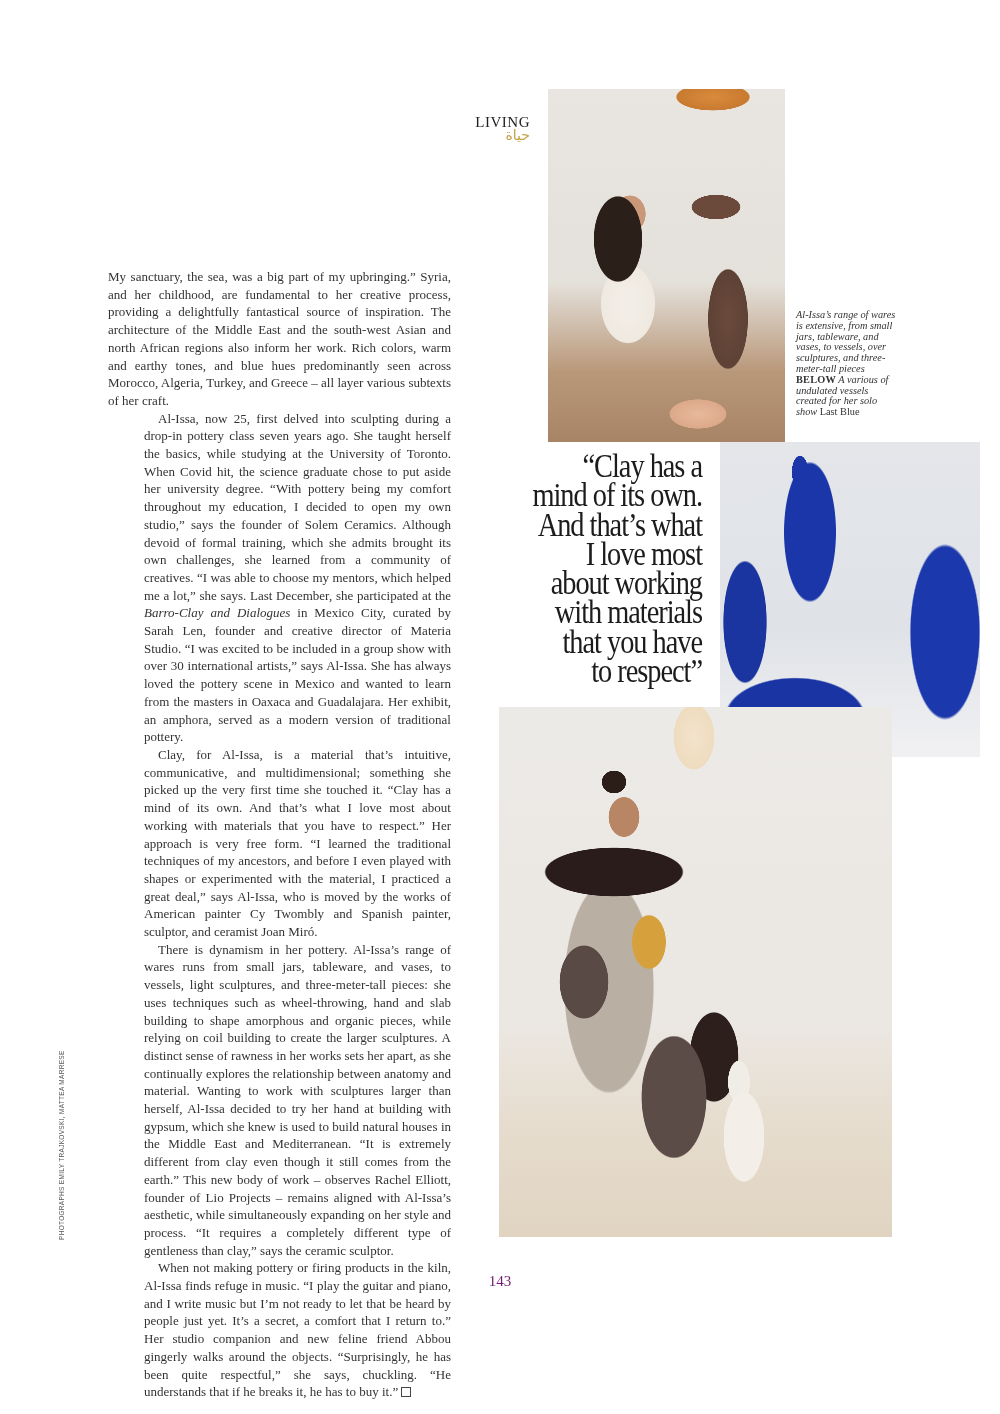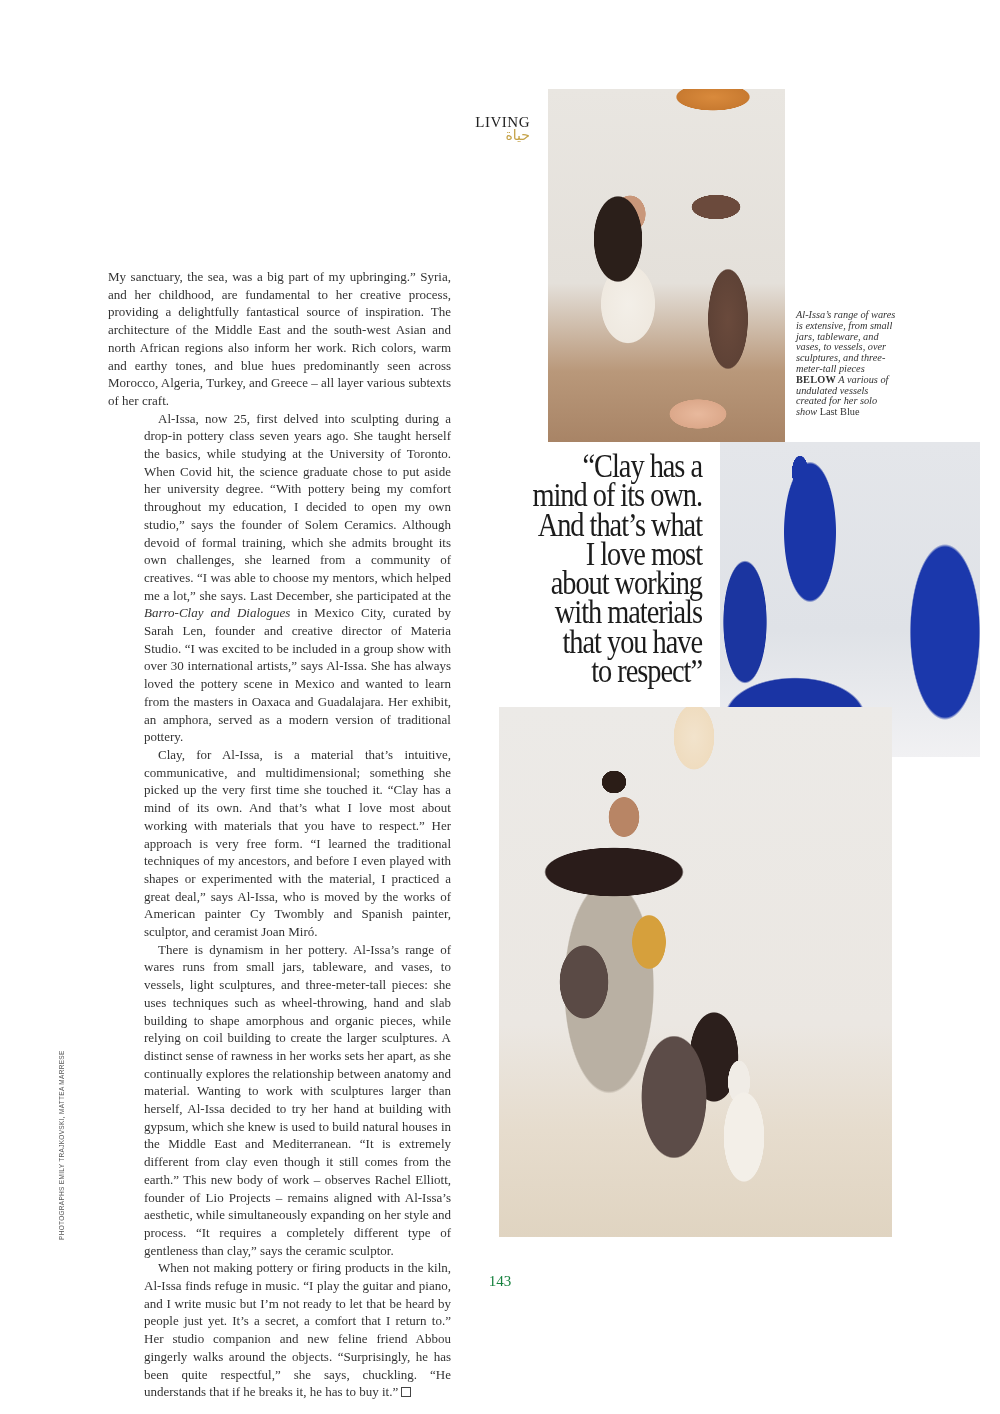--- a/index.html
+++ b/index.html
@@ -55,21 +55,21 @@
     }
     .photo-label { position: absolute; left: 0; right: 0; bottom: 0; opacity: 0; font-size: 1px; }
 
     .caption { position: absolute; left: 796px; top: 310px; width: 104px; font-family: "Liberation Serif", serif; font-style: italic; font-size: 10.3px; line-height: 10.8px; color: #333; }
     .caption .below { font-style: normal; font-weight: bold; letter-spacing: 0.2px; }
     .caption .title { font-style: normal; }
 
     .pull-quote { position: absolute; left: 490px; top: 452px; width: 212px; text-align: right; font-family: "Liberation Serif", serif; font-size: 33px; line-height: 29.3px; letter-spacing: -1.2px; color: #1c1c1c; transform: scaleX(0.86); transform-origin: right top; }
     .pull-quote .qline { display: block; white-space: nowrap; }
 
-    .folio { position: absolute; left: 480px; top: 1273px; width: 40px; text-align: center; font-family: "Liberation Serif", serif; font-size: 15px; color: #15803d; }
+    .folio { position: absolute; left: 480px; top: 1273px; width: 40px; text-align: center; font-family: "Liberation Serif", serif; font-size: 15px; color: #701a75; }
   </style>
 </head>
 <body>
 
 <div class="section-tag">
   <div class="en">LIVING</div>
   <div class="ar">حياة</div>
 </div>
 
 <div class="body-col">

